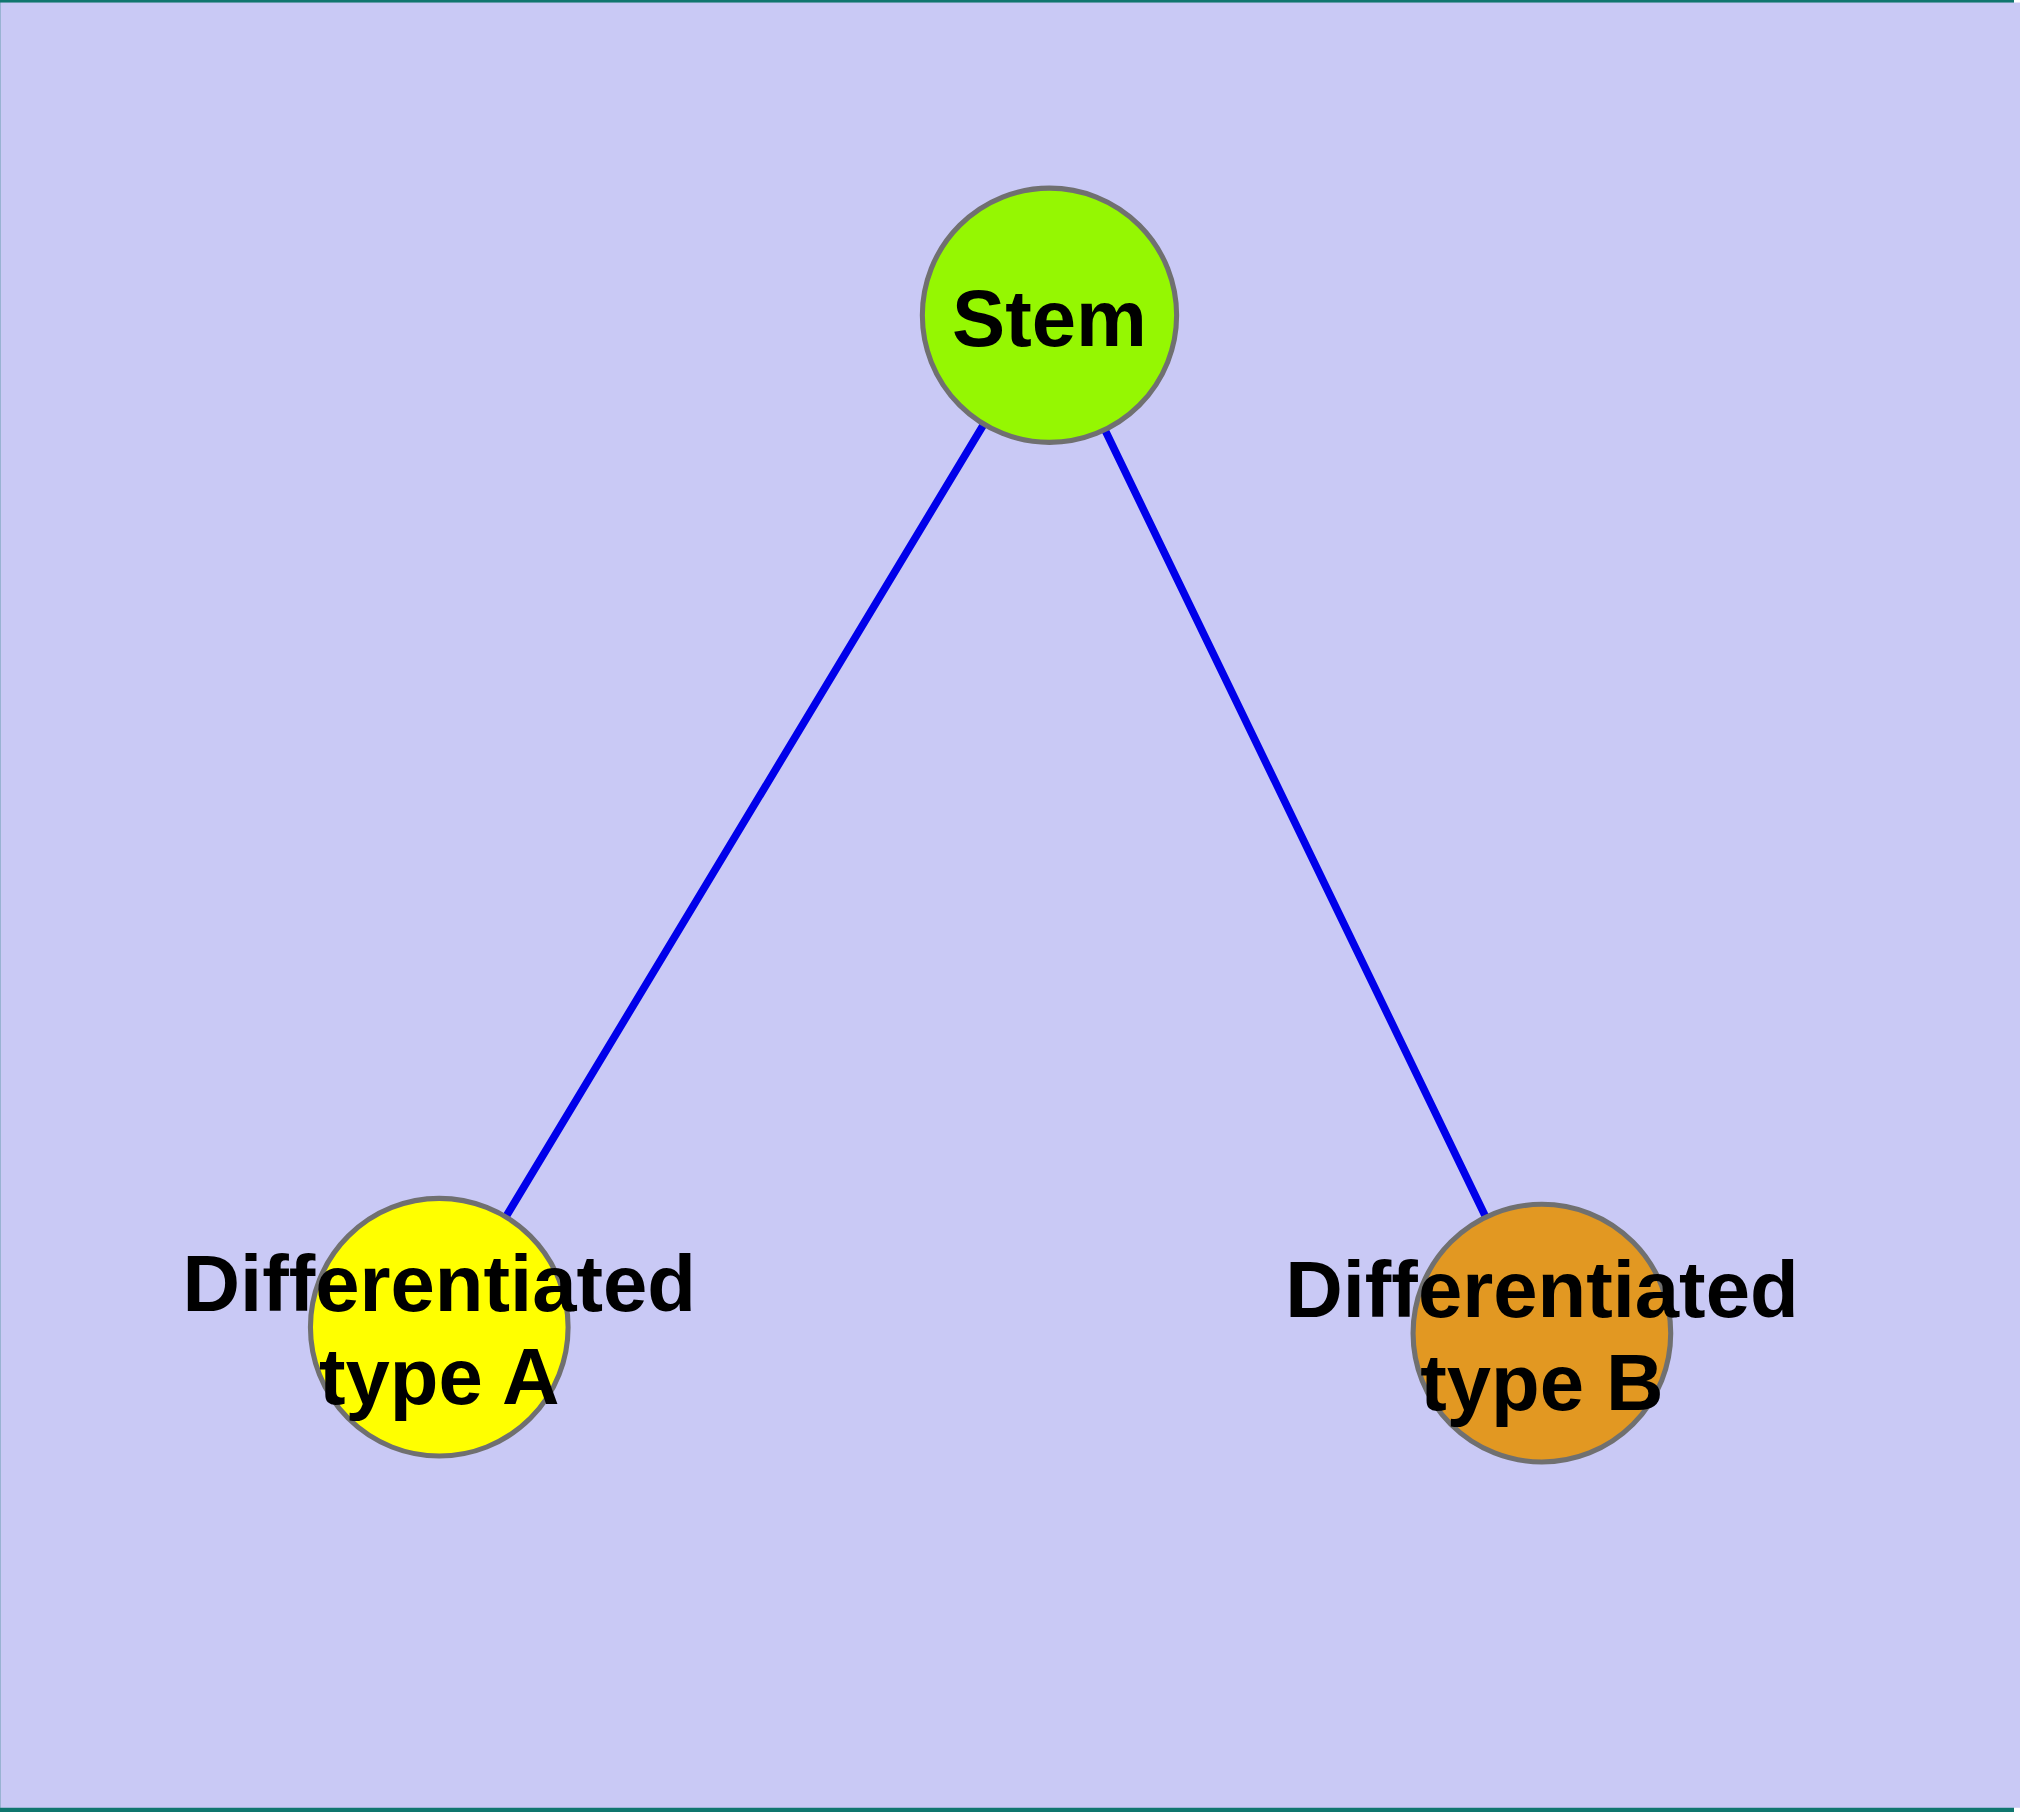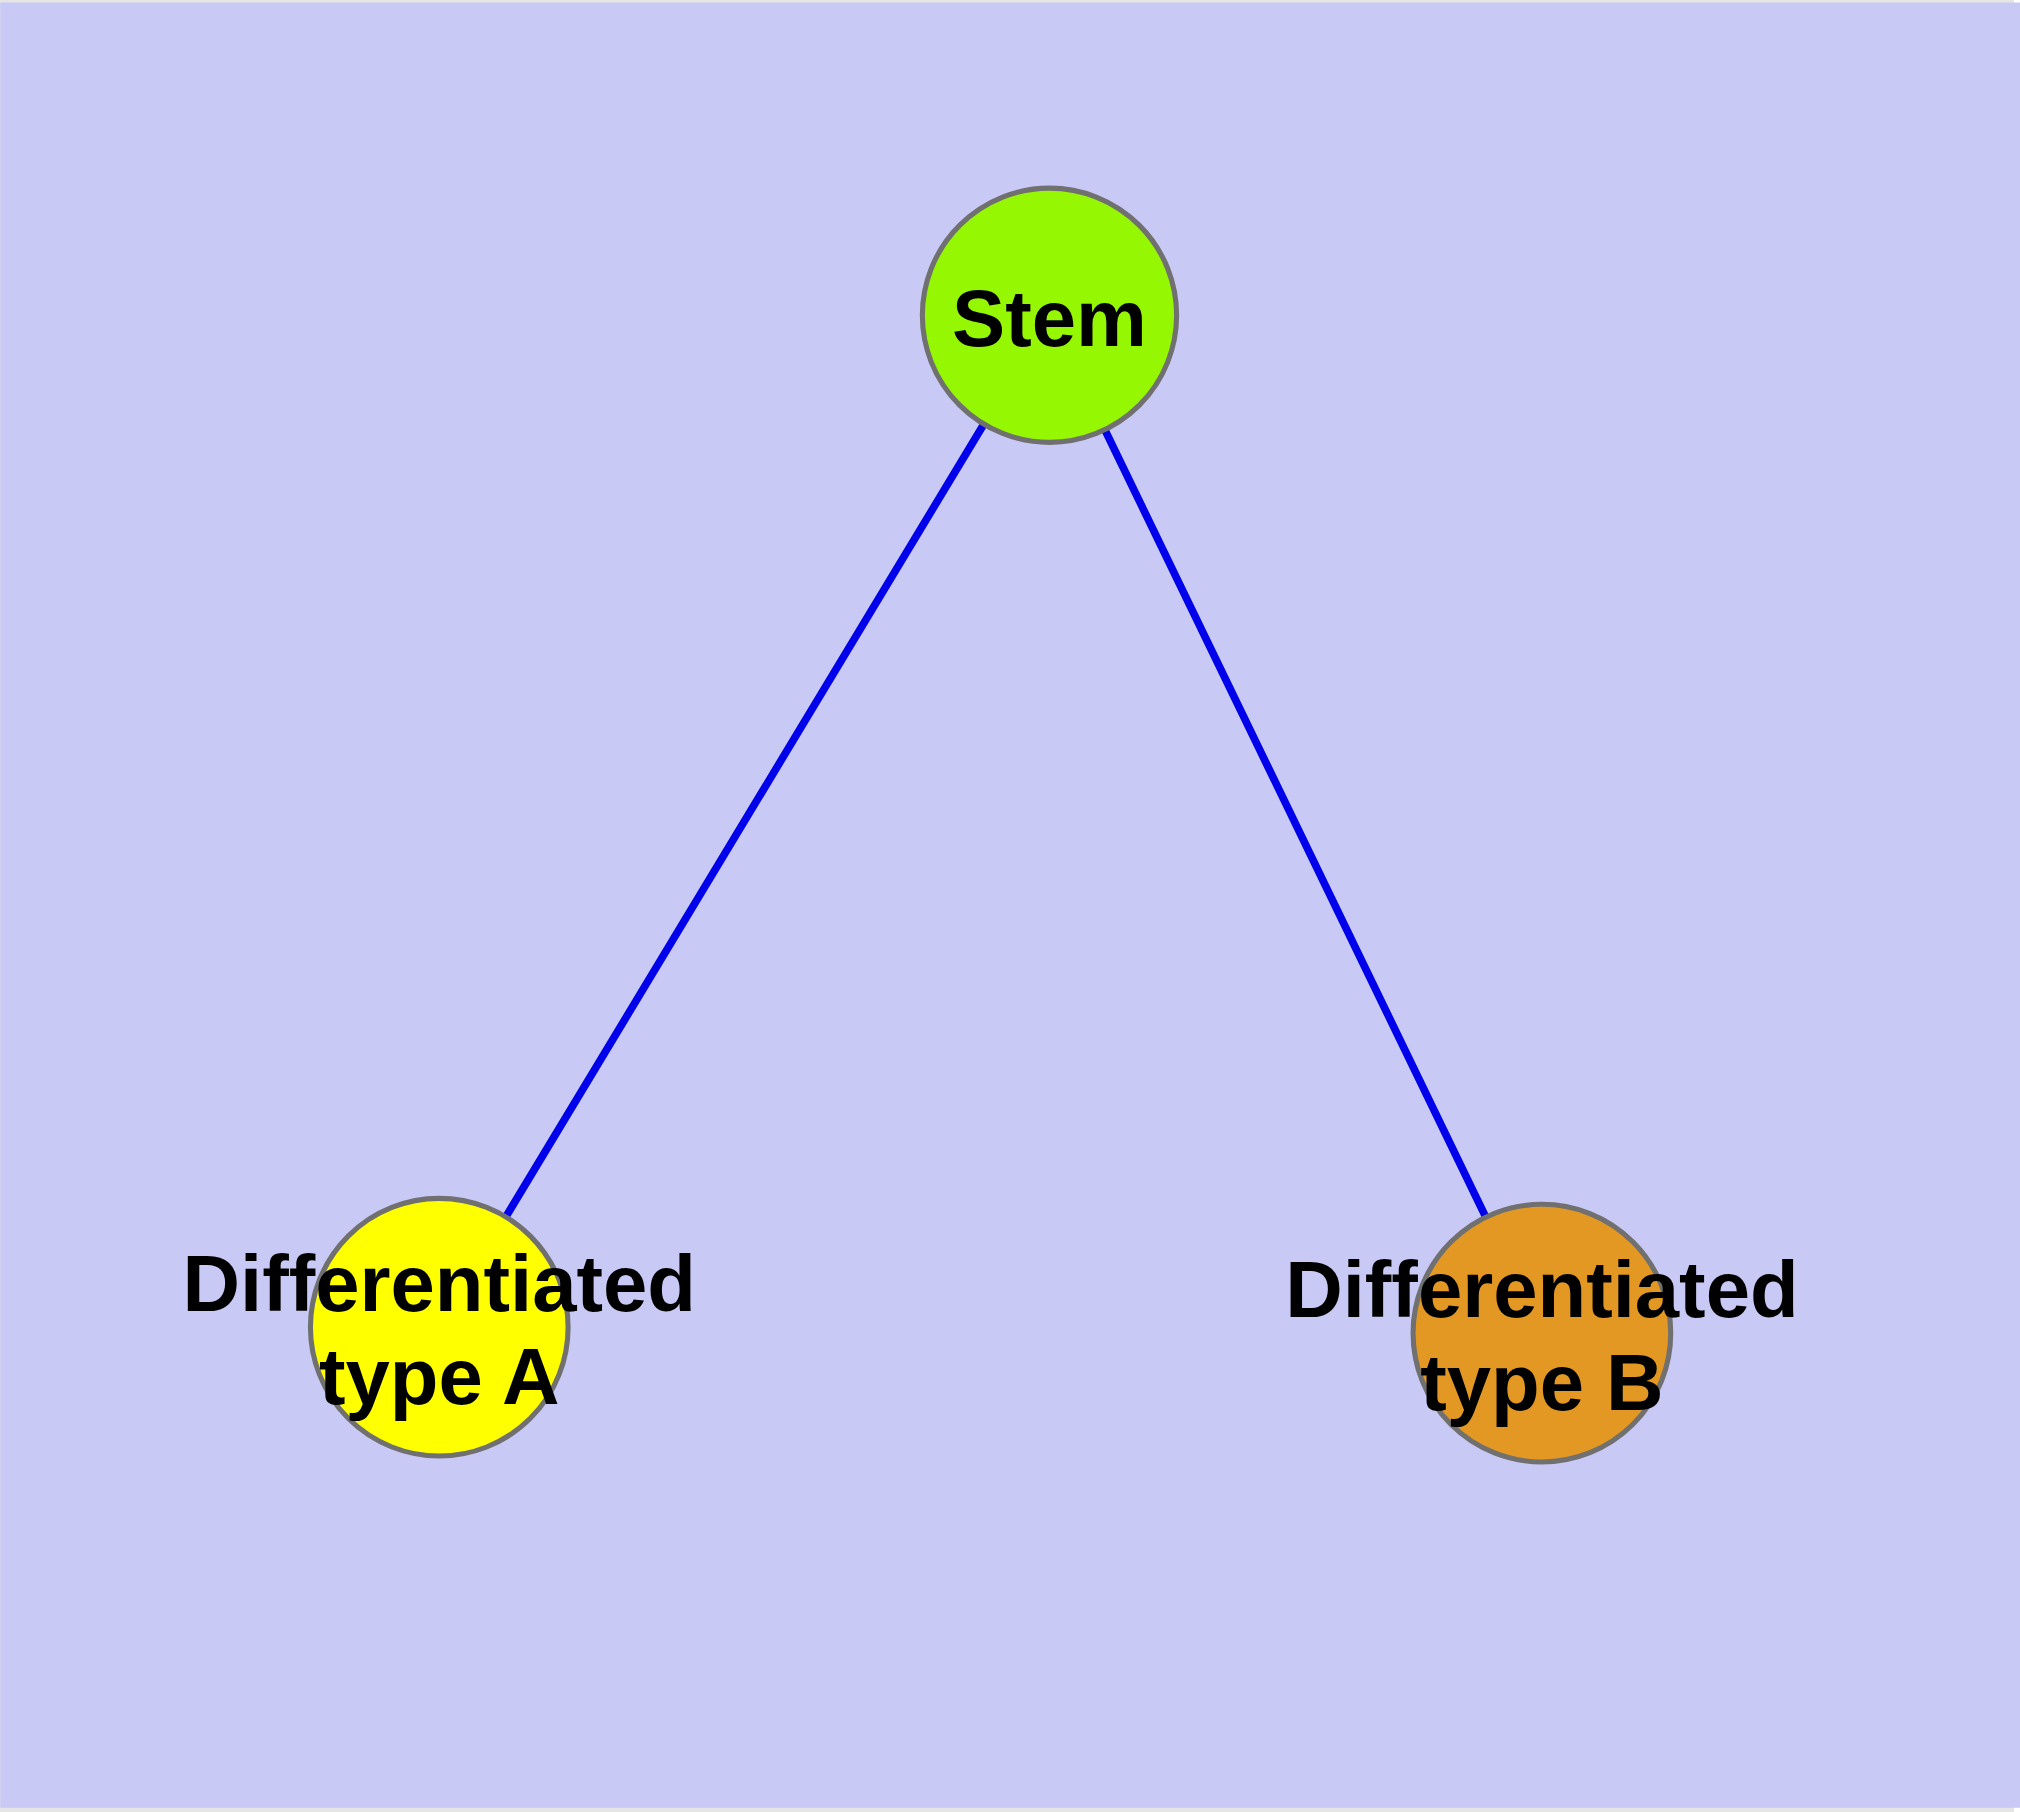--- a/index.html
+++ b/index.html
@@ -4,21 +4,21 @@
 <style>
   html, body {
     margin: 0;
     padding: 0;
     background: #ffffff;
   }
   .page {
     width: 2014px;
     height: 1812px;
     position: relative;
-    background: #e5e5e5;
+    background: #0f766e;
   }
   svg.diagram {
     display: block;
     width: 2021px;
     height: 1812px;
   }
   .edge {
     fill: none;
     stroke-width: 9;
     stroke-linecap: round;

